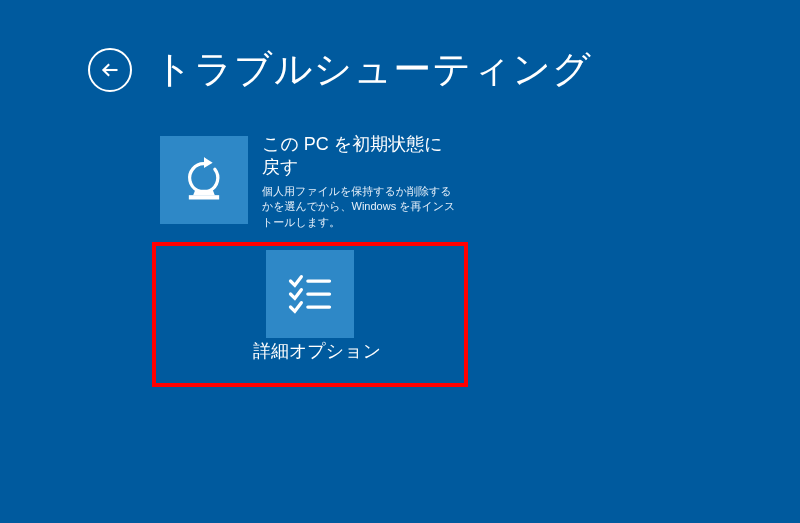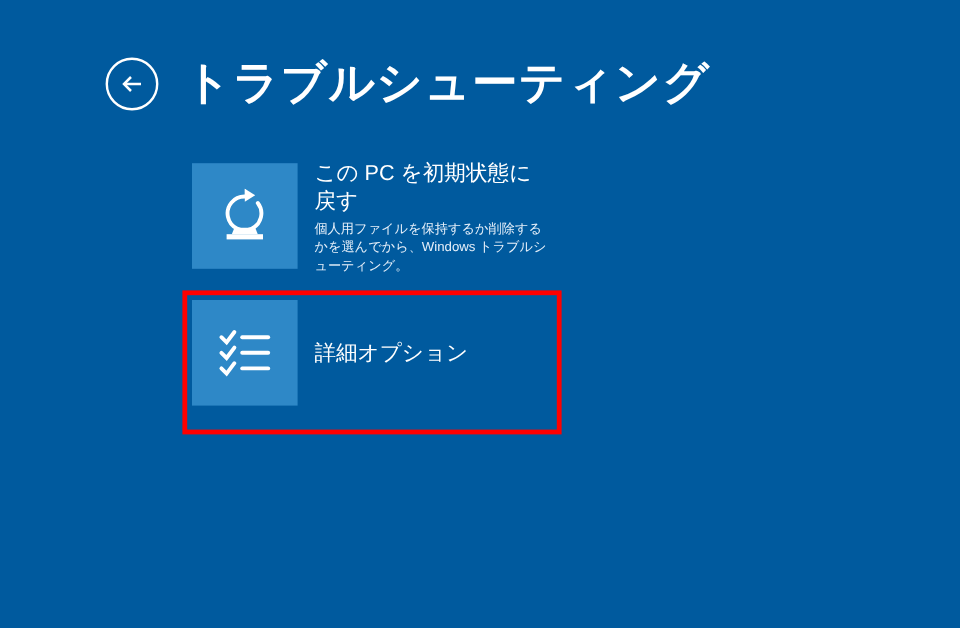--- a/index.html
+++ b/index.html
@@ -21,21 +21,21 @@
     border-radius: 50%;
     display: flex;
     align-items: center;
     justify-content: center;
     cursor: pointer;
     flex-shrink: 0;
   }
   .back-btn svg { width: 20px; height: 20px; }
   .title {
     font-size: 38px;
-    font-weight: 700;
+    font-weight: 400;
     margin-left: 22px;
     letter-spacing: 1px;
     text-align: center;
   }
   .options {
     margin: 36px 0 0 160px;
   }
   .option {
     display: flex;
     width: 300px;
@@ -43,20 +43,21 @@
     margin-bottom: 14px;
     padding: 0;
     align-items: center;
   }
   .option.highlighted {
     outline: 4px solid #ff0000;
     outline-offset: -2px;
     padding: 6px 6px 22px 6px;
     margin-left: -6px;
     width: 312px;
+    flex-direction: column;
   }
   .tile {
     width: 88px;
     height: 88px;
     background: #2e88c7;
     display: flex;
     align-items: center;
     justify-content: center;
     flex-shrink: 0;
   }
@@ -98,21 +99,21 @@
       <svg viewBox="0 0 48 48" fill="none" stroke="#ffffff" stroke-width="3">
         <path d="M 34 14 A 13 13 0 1 1 24 9" stroke-linecap="round"></path>
         <polyline points="24 3 24 9 30 9" fill="#ffffff" stroke="none"></polyline>
         <path d="M 24 3 L 24 13 L 32 8 Z" fill="#ffffff" stroke="none"></path>
         <rect x="10" y="38" width="28" height="4" fill="#ffffff" stroke="none"></rect>
         <path d="M 14 38 L 34 38 L 32 33 L 16 33 Z" fill="#ffffff" stroke="none"></path>
       </svg>
     </div>
     <div class="option-text">
       <div class="option-title">この PC を初期状態に戻す</div>
-      <div class="option-desc">個人用ファイルを保持するか削除するかを選んでから、Windows トラブルシューティング。</div>
+      <div class="option-desc">個人用ファイルを保持するか削除するかを選んでから、Windows を再インストールします。</div>
     </div>
   </div>
 
   <div class="option highlighted">
     <div class="tile">
       <svg viewBox="0 0 48 48" fill="none" stroke="#ffffff" stroke-width="3" stroke-linecap="round">
         <polyline points="6 12 10 16 16 8"></polyline>
         <line x1="22" y1="12" x2="42" y2="12"></line>
         <polyline points="6 24 10 28 16 20"></polyline>
         <line x1="22" y1="24" x2="42" y2="24"></line>

